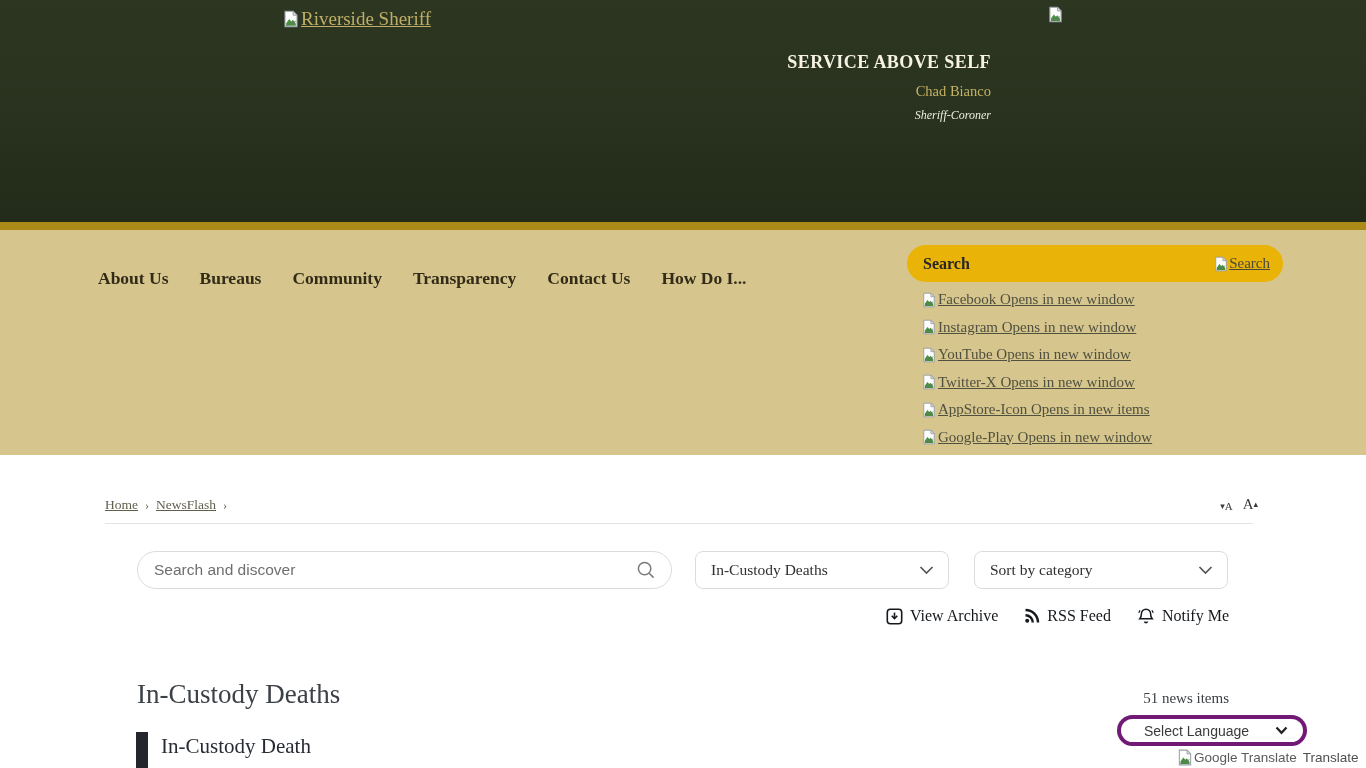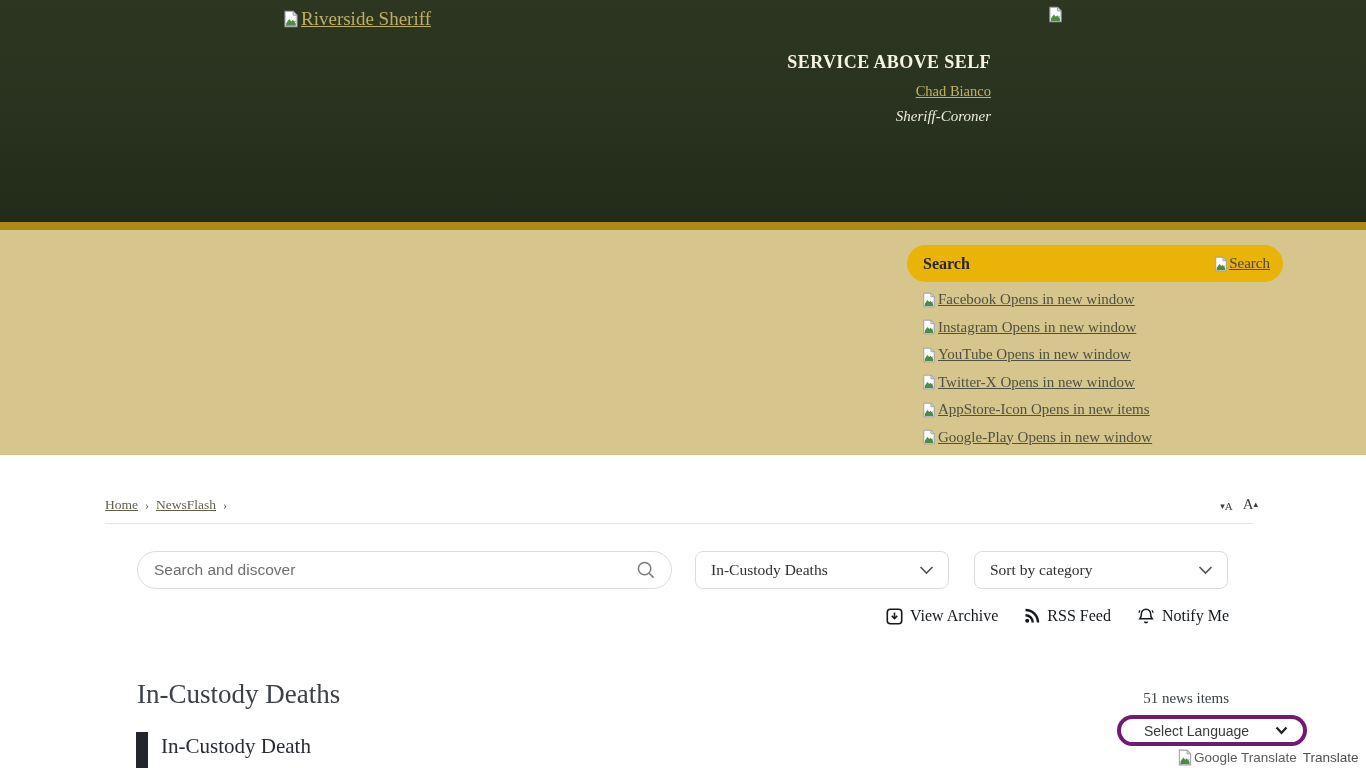--- a/index.html
+++ b/index.html
@@ -10,22 +10,22 @@
 
   
   .site-header { position:relative; height:222px;
     background:linear-gradient(180deg,#2c3621 0%, #28321e 55%, #222b19 100%); }
   .logo-link { position:absolute; left:283px; top:8px; display:flex; align-items:center;
     gap:2px; color:#bfae67; font-size:19px; text-decoration:underline; cursor:pointer; }
   .hdr-broken-right { position:absolute; left:1048px; top:6px; }
   .hdr-right { position:absolute; right:375px; top:52px; text-align:right; }
   .motto { color:#f7f3e4; font-weight:bold; font-size:18px; letter-spacing:.4px; }
   .sheriff-link { display:inline-block; margin-top:10px; color:#c5b364; font-size:14.5px;
-    text-decoration:underline; cursor:pointer; }
-  .sheriff-title { margin-top:8px; color:#f0ede0; font-style:italic; font-size:15px; }
+    cursor:pointer; }
+  .sheriff-title { margin-top:8px; color:#f0ede0; font-style:italic; font-size:12px; }
 
   .gold-stripe { height:8px; background:#ab8a17; }
 
   
   .nav-band { position:relative; height:225px; background:#d6c68e; }
   .main-nav { position:absolute; left:98px; top:262px; }
   .main-nav { top:auto; } 
   .main-nav { position:absolute; left:98px; top:38px; display:flex; gap:31px; }
   .main-nav a { color:#322b18; font-weight:bold; font-size:17.5px; text-decoration:none; cursor:pointer; }
 
@@ -126,20 +126,28 @@
     <div class="hdr-right">
       <div class="motto">SERVICE ABOVE SELF</div>
       <a class="sheriff-link">Chad Bianco</a>
       <div class="sheriff-title">Sheriff-Coroner</div>
     </div>
   </header>
 
   <div class="gold-stripe"></div>
 
   <div class="nav-band">
+    <nav class="main-nav">
+      <a>About Us</a>
+      <a>Bureaus</a>
+      <a>Community</a>
+      <a>Transparency</a>
+      <a>Contact Us</a>
+      <a>How Do I...</a>
+    </nav>
 
     <div class="nav-right">
       <div class="search-pill">
         <input type="text" placeholder="Search" style="">
         <a class="search-submit">
           <span>
             <svg width="14" height="16">
                 <use href="#brokenimg"></use>
               </svg>
           </span>

